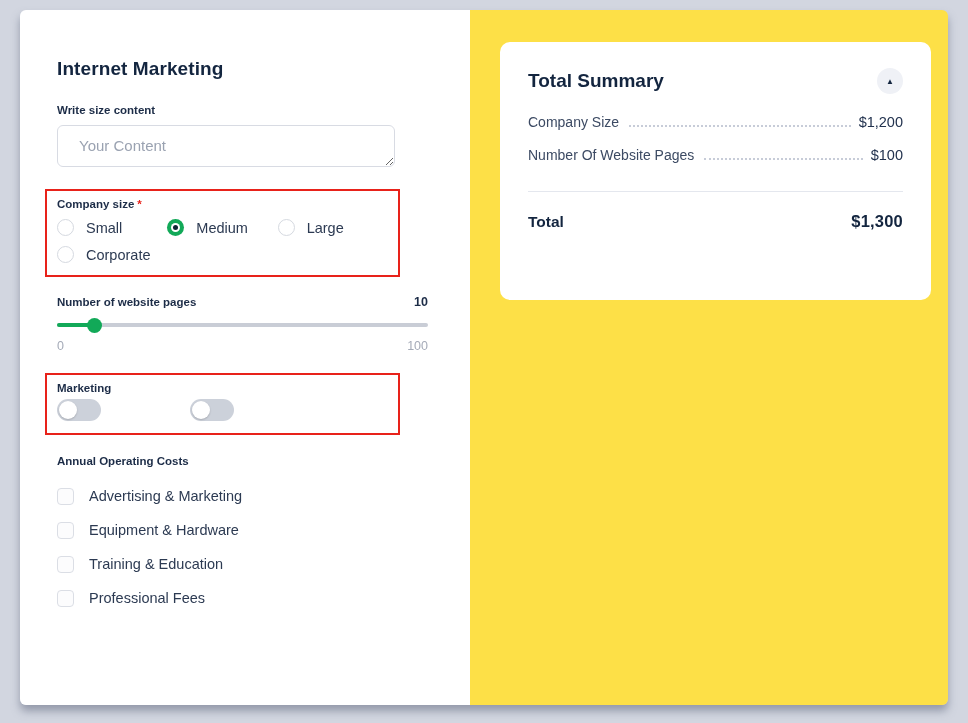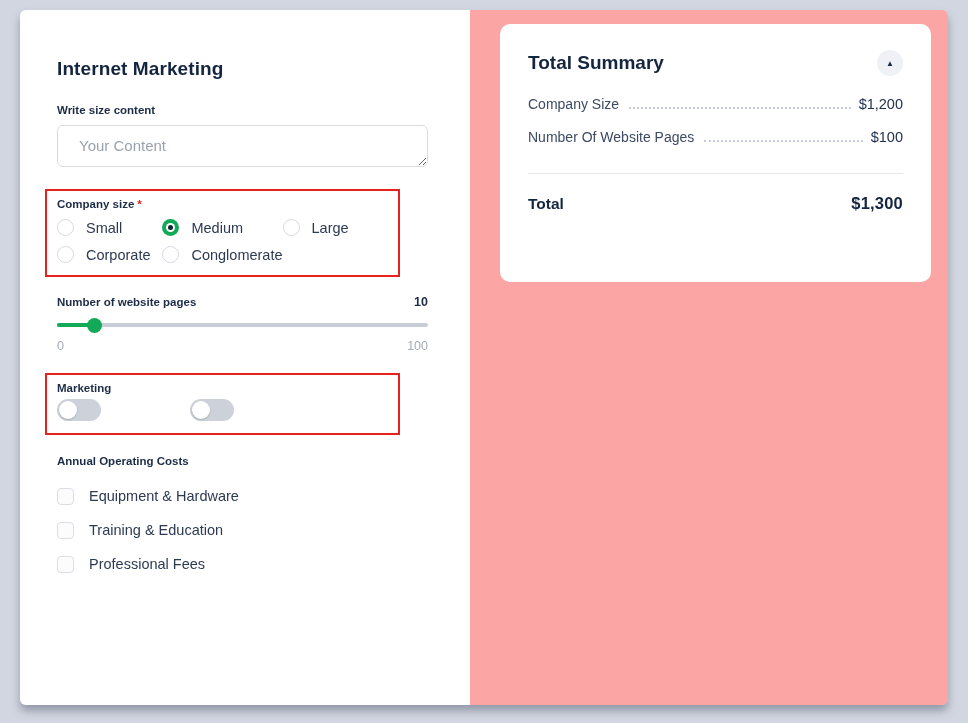--- a/index.html
+++ b/index.html
@@ -34,21 +34,21 @@
     margin-bottom: 24px;
   }
   .field-label {
     font-size: 11.5px;
     font-weight: 700;
     color: #1c2c47;
     margin-bottom: 9px;
   }
   .req { color: #e8221a; margin-left: 3px; font-weight: 700; }
   textarea.content-input {
-    width: 371px;
+    width: 338px;
     height: 42px;
     border: 1px solid #d8dbe3;
     border-radius: 6px;
     padding: 11px 0 0 21px;
     font-family: "Liberation Sans", sans-serif;
     font-size: 15px;
     color: #2c3a52;
     resize: both;
     outline: none;
     display: block;
@@ -161,22 +161,22 @@
     width: 17px; height: 17px;
     border: 1.5px solid #dbdee5;
     border-radius: 4px;
     background: #fcfcfd;
     margin-right: 15px;
     flex-shrink: 0;
   }
   
   .summary-panel {
     flex: 1;
-    background: #fca5a5;
-    padding: 14px 0 0 30px;
+    background: #fde047;
+    padding: 32px 0 0 30px;
   }
   .summary-card {
     width: 431px;
     background: #ffffff;
     border-radius: 10px;
     padding: 26px 28px 30px 28px;
     min-height: 258px;
   }
   .summary-head {
     display: flex; justify-content: space-between; align-items: center;
@@ -244,24 +244,20 @@
           <span class="choice-label">Medium</span>
         </div>
         <div class="choice-row">
           <span class="radio"></span>
           <span class="choice-label">Large</span>
         </div>
         <div class="choice-row">
           <span class="radio"></span>
           <span class="choice-label">Corporate</span>
         </div>
-        <div class="choice-row">
-          <span class="radio"></span>
-          <span class="choice-label">Conglomerate</span>
-        </div>
       </div>
     </div>
 
     <div class="slider-block">
       <div class="slider-head">
         <div class="field-label" style="margin-bottom:0">Number of website pages</div>
         <div class="slider-value">10</div>
       </div>
       <div class="slider-track">
         <div class="slider-fill"></div>
@@ -281,20 +277,24 @@
         </div>
         <div class="toggle">
           <div class="knob"></div>
         </div>
       </div>
     </div>
 
     <div class="costs-block">
       <div class="field-label">Annual Operating Costs</div>
       <div class="check-list">
+        <div class="check-row">
+          <span class="checkbox"></span>
+          <span class="choice-label">Advertising &amp; Marketing</span>
+        </div>
         <div class="check-row">
           <span class="checkbox"></span>
           <span class="choice-label">Equipment &amp; Hardware</span>
         </div>
         <div class="check-row">
           <span class="checkbox"></span>
           <span class="choice-label">Training &amp; Education</span>
         </div>
         <div class="check-row">
           <span class="checkbox"></span>

